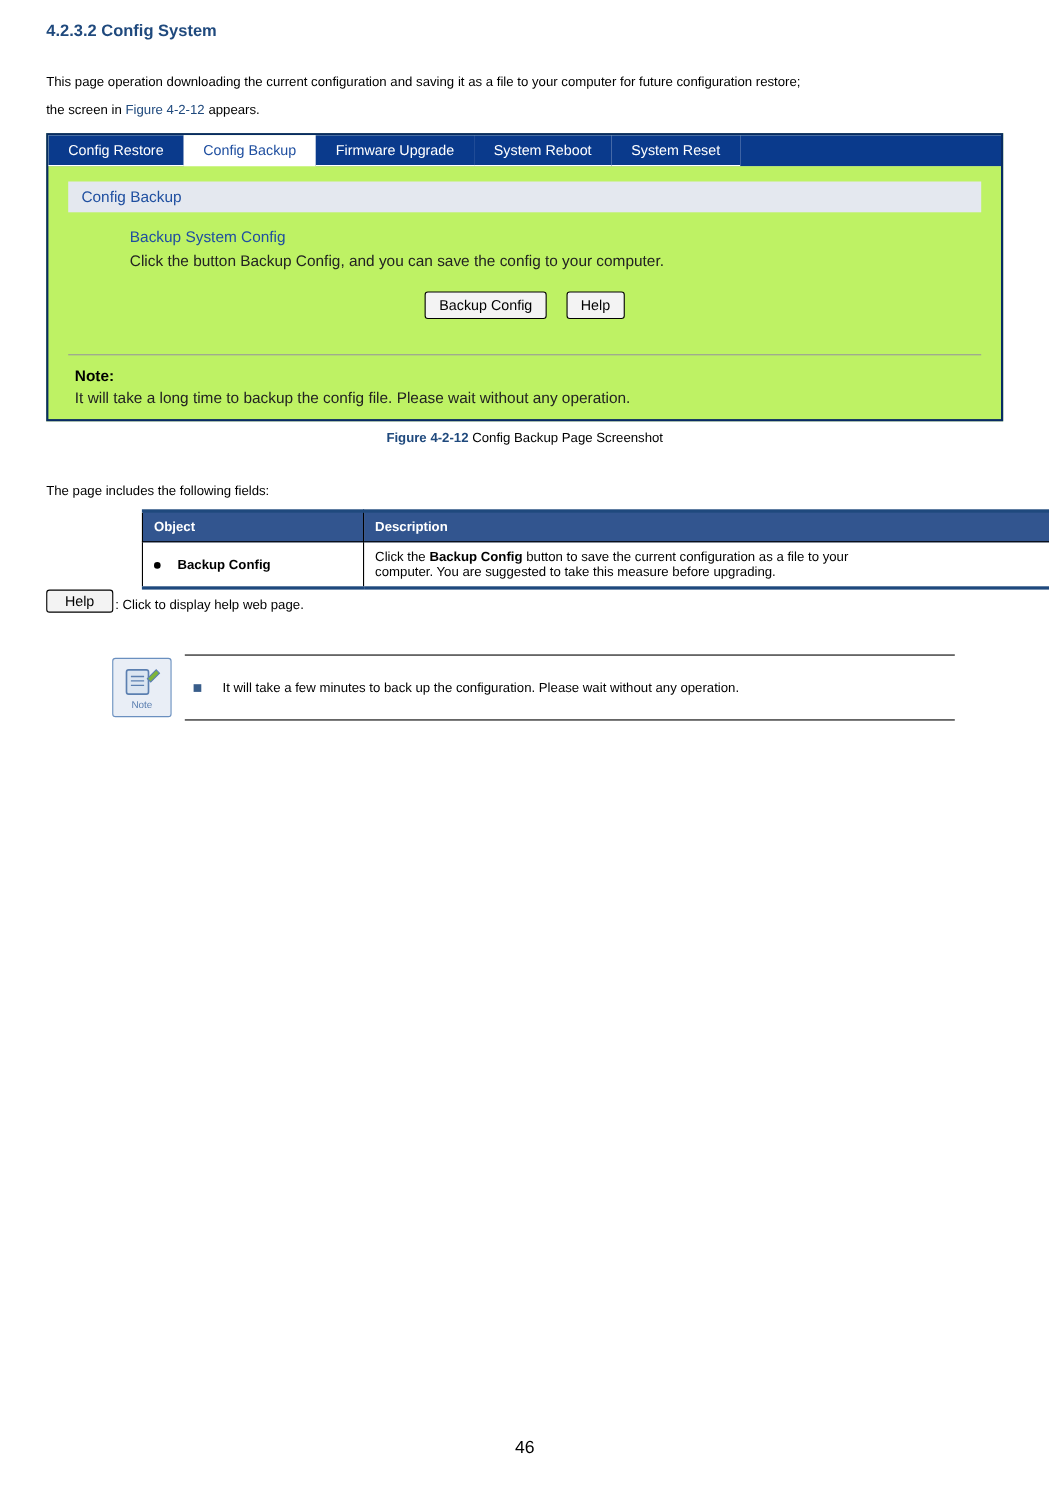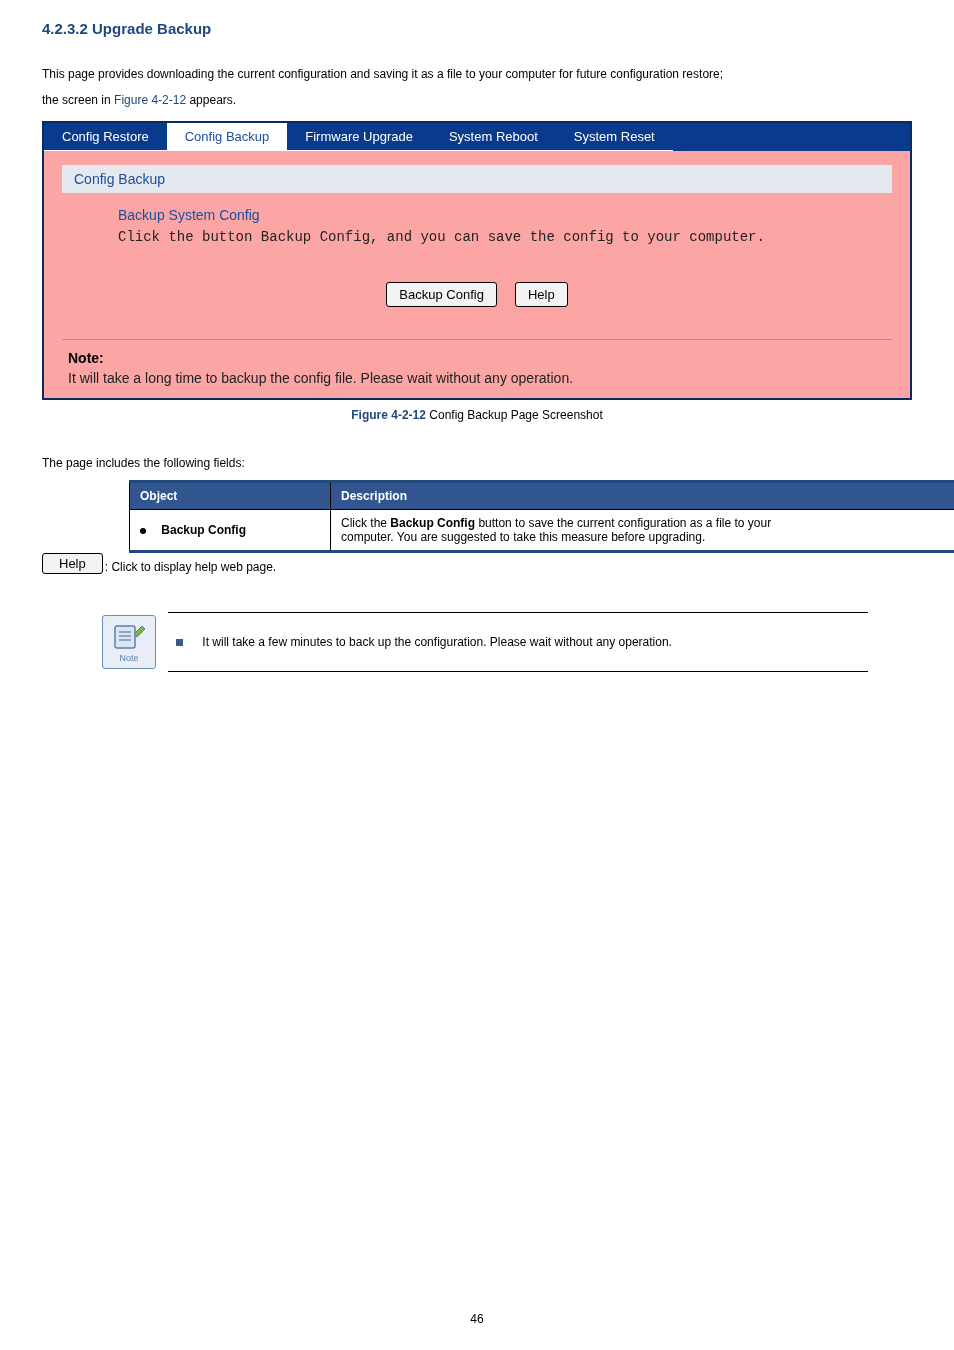--- a/index.html
+++ b/index.html
@@ -34,21 +34,21 @@
   .body-text {
     font-size: 12px;
     line-height: 26px;
     color: #000;
   }
   .body-text .figlink { color: #1f497d; }
   .screenshot-box {
     border: 2px solid #082b63;
     margin-top: 8px;
     margin-bottom: 2px;
-    background: #fca5a5;
+    background: #bef264;
   }
   .tabs-row {
     display: flex;
     align-items: stretch;
     background: #fff;
   }
   .tab {
     padding: 6px 18px;
     font-size: 13px;
     color: #1f4fa0;
@@ -77,22 +77,21 @@
   .sub-section-title {
     font-size: 14px;
     color: #1f4fa0;
     padding-left: 56px;
     margin-bottom: 6px;
   }
   .sub-section-desc {
     font-size: 14px;
     color: #222;
     padding-left: 56px;
-    margin-bottom: 37px;
-    font-family: Liberation Mono, monospace;
+    margin-bottom: 20px;
   }
   .btn-row {
     display: flex;
     justify-content: center;
     gap: 18px;
     margin-bottom: 14px;
   }
   .ui-btn {
     display: inline-block;
     border: 1px solid #000;
@@ -221,33 +220,33 @@
     background:#385d8a;
     margin-right:16px;
     vertical-align:middle;
   }
   .page-num {
     position: absolute;
     bottom: 24px;
     left: 0;
     width: 100%;
     text-align: center;
-    font-size: 12px;
+    font-size: 16px;
   }
 </style>
 </head>
 <body>
 
 <div class="page">
 
 
-  <div class="section-title">4.2.3.2 Upgrade Backup</div>
+  <div class="section-title">4.2.3.2 Config System</div>
 
   <div class="body-text">
-    <span>This page provides downloading the current configuration and saving it as a file to your computer for future configuration restore;</span><br>
+    <span>This page operation downloading the current configuration and saving it as a file to your computer for future configuration restore;</span><br>
     <span>the screen in </span>
     <span class="figlink">Figure 4-2-12</span>
     <span> appears.</span>
   </div>
 
   <div class="screenshot-box">
     <div class="tabs-row">
       <div class="tab dark">Config Restore</div>
       <div class="tab">Config Backup</div>
       <div class="tab dark">Firmware Upgrade</div>

